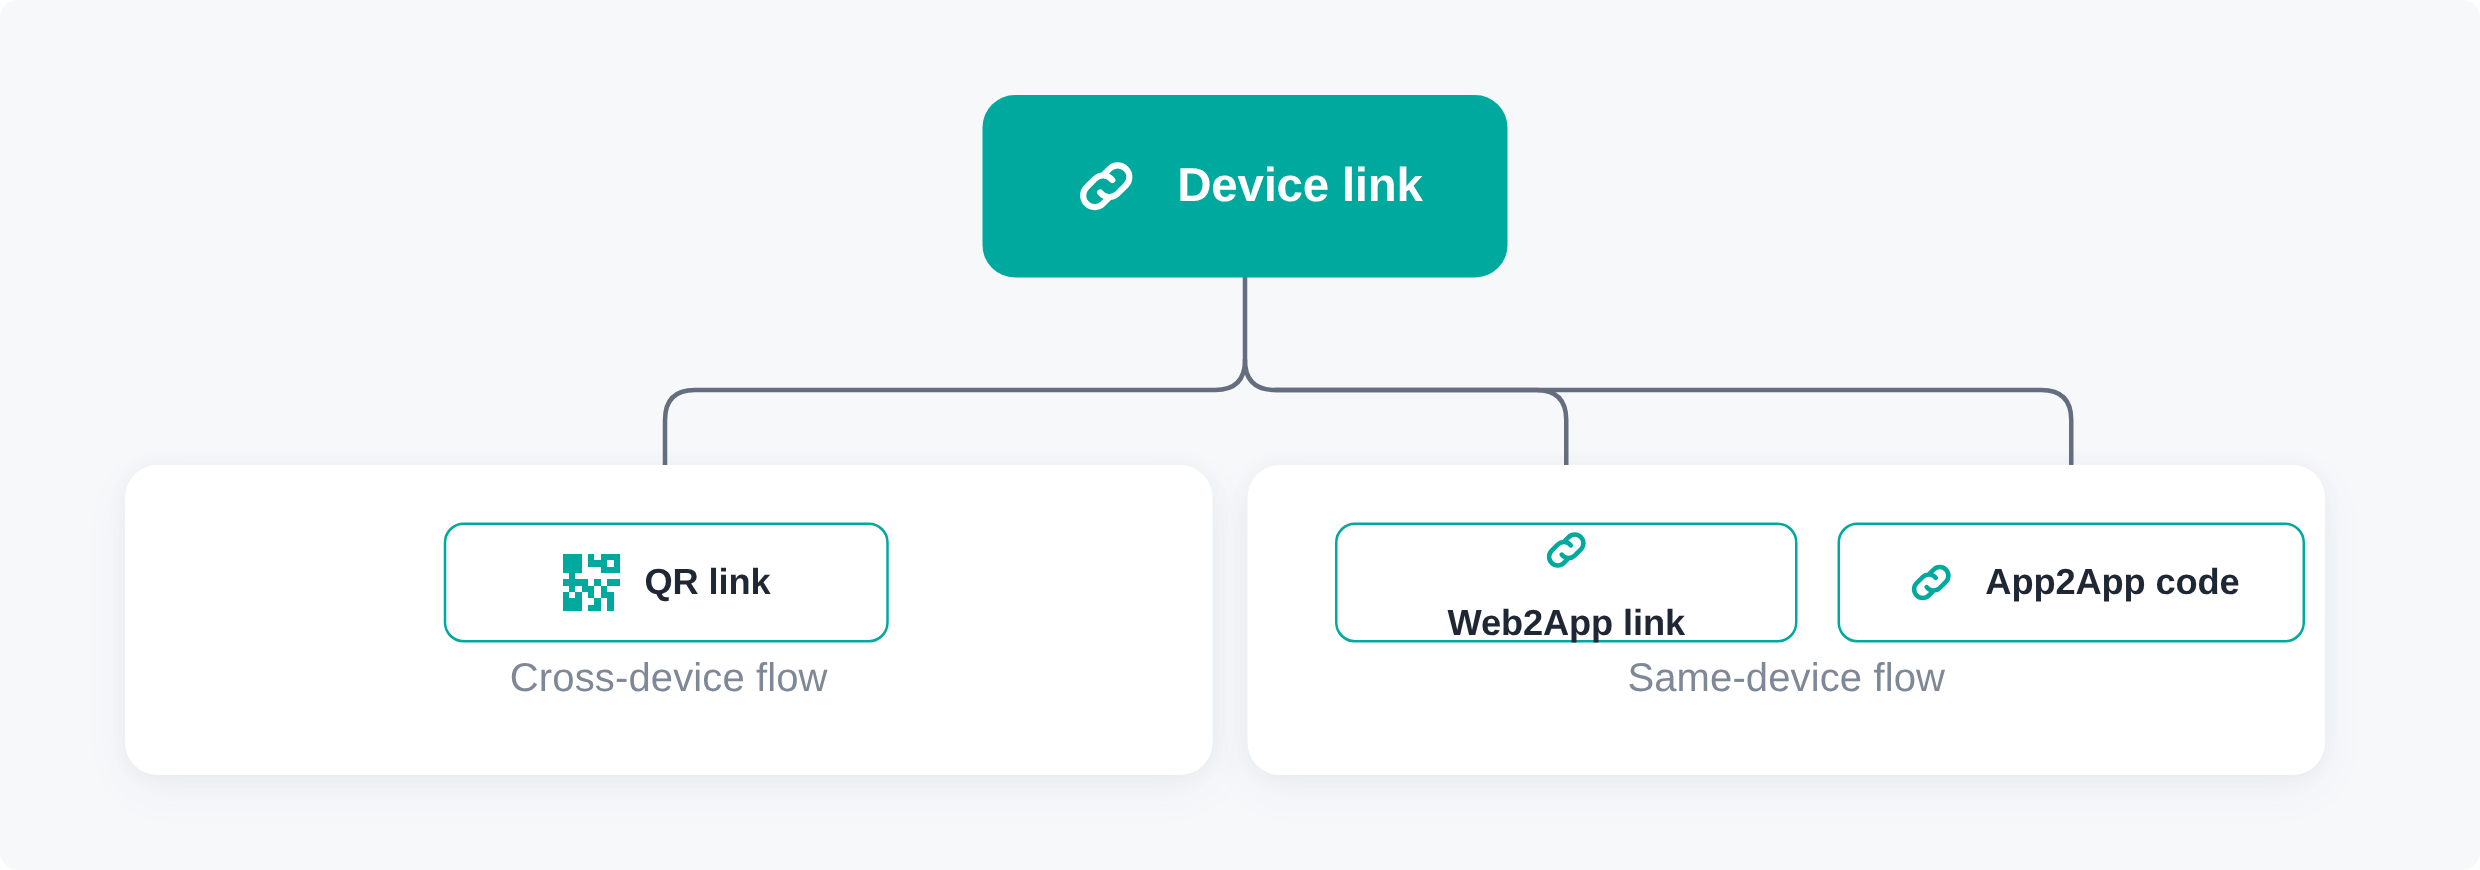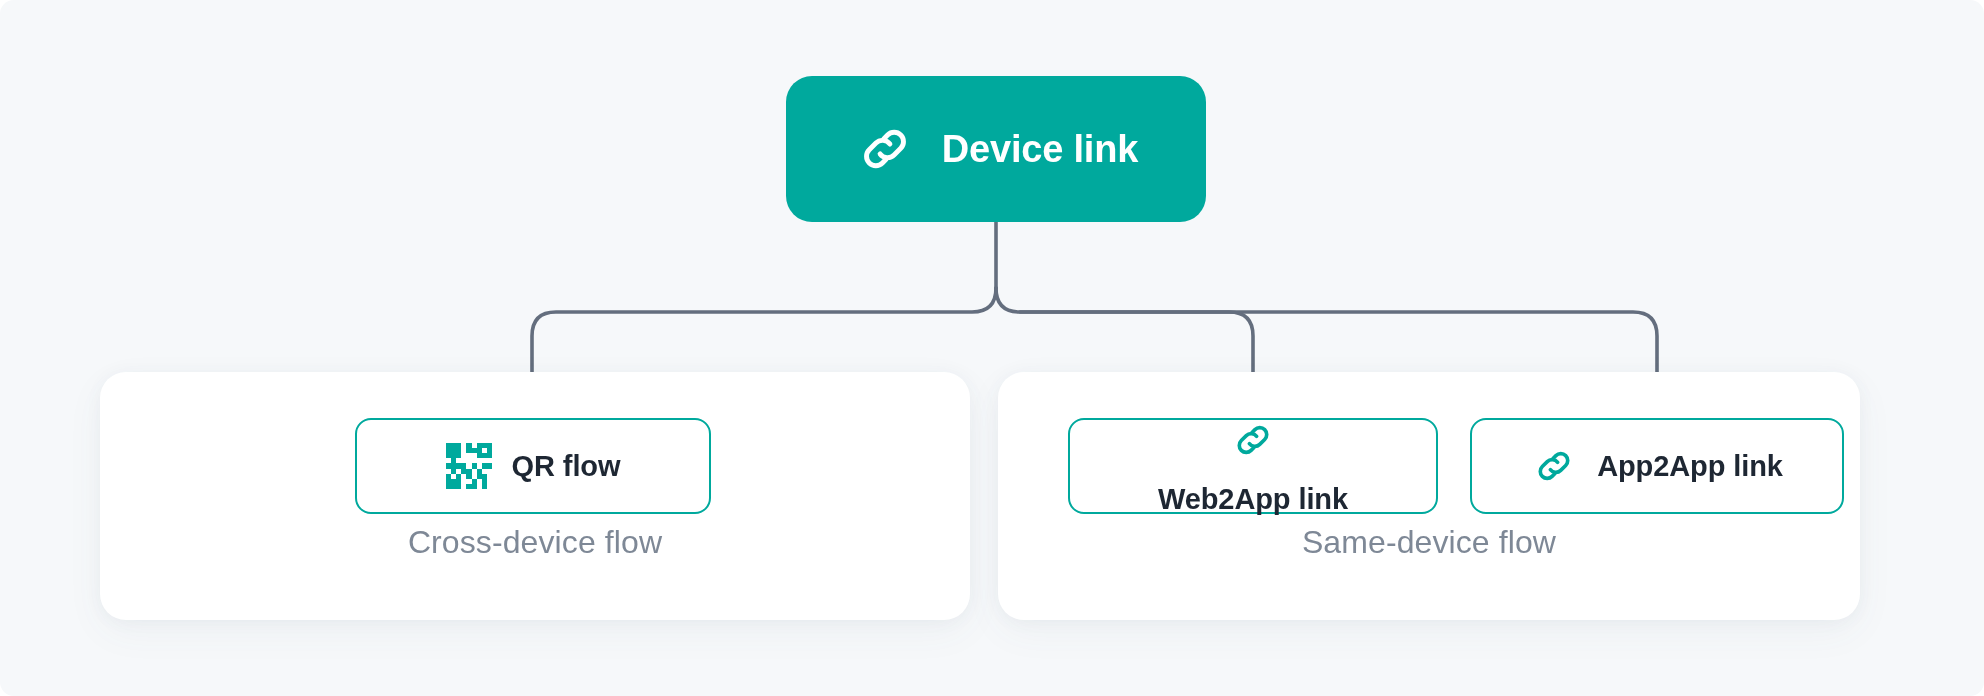--- a/index.html
+++ b/index.html
@@ -155,21 +155,21 @@
           <rect x="6" y="5" width="1" height="1"></rect>
           <rect x="4" y="6" width="1" height="1"></rect>
           <rect x="6" y="6" width="2" height="1"></rect>
           <rect x="5" y="7" width="1" height="1"></rect>
           <rect x="7" y="7" width="1" height="1"></rect>
           <rect x="4" y="8" width="2" height="1"></rect>
           <rect x="7" y="8" width="1" height="1"></rect>
         </g>
       </svg>
     </span>
-    <span class="node-label">QR flow</span>
+    <span class="node-label">QR link</span>
   </div>
 
   <div class="panel" id="panel-same">
     <div class="panel-caption">Same-device flow</div>
   </div>
 
   <div class="node" id="node-web2app">
     <span class="glyph">
       <svg width="46" height="46" viewBox="0 0 24 24" fill="none" stroke="#00a99d" stroke-width="1.9" stroke-linecap="round" stroke-linejoin="round">
         <path d="M10.1 13.9a3.6 3.6 0 0 0 5.4.4l2.6-2.6a3.6 3.6 0 1 0-5.1-5.1l-1.5 1.5"></path>
@@ -179,16 +179,16 @@
     <span class="node-label">Web2App link</span>
   </div>
 
   <div class="node" id="node-app2app">
     <span class="glyph">
       <svg width="46" height="46" viewBox="0 0 24 24" fill="none" stroke="#00a99d" stroke-width="1.9" stroke-linecap="round" stroke-linejoin="round">
         <path d="M10.1 13.9a3.6 3.6 0 0 0 5.4.4l2.6-2.6a3.6 3.6 0 1 0-5.1-5.1l-1.5 1.5"></path>
         <path d="M13.9 10.1a3.6 3.6 0 0 0-5.4-.4l-2.6 2.6a3.6 3.6 0 1 0 5.1 5.1l1.5-1.5"></path>
       </svg>
     </span>
-    <span class="node-label">App2App link</span>
+    <span class="node-label">App2App code</span>
   </div>
 
 </div>
 
 </body></html>

